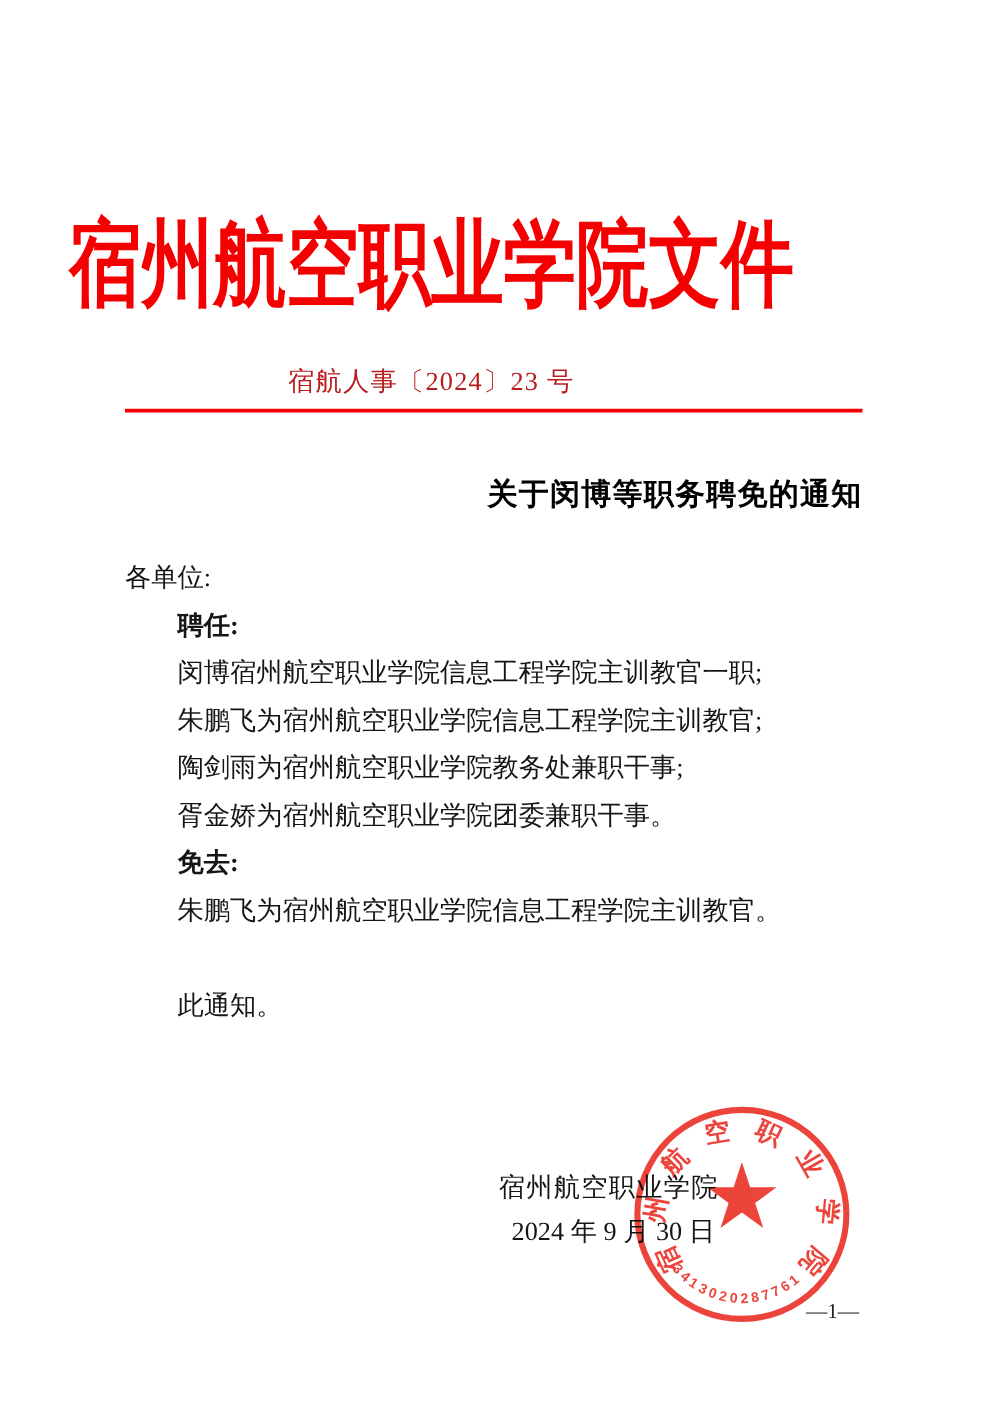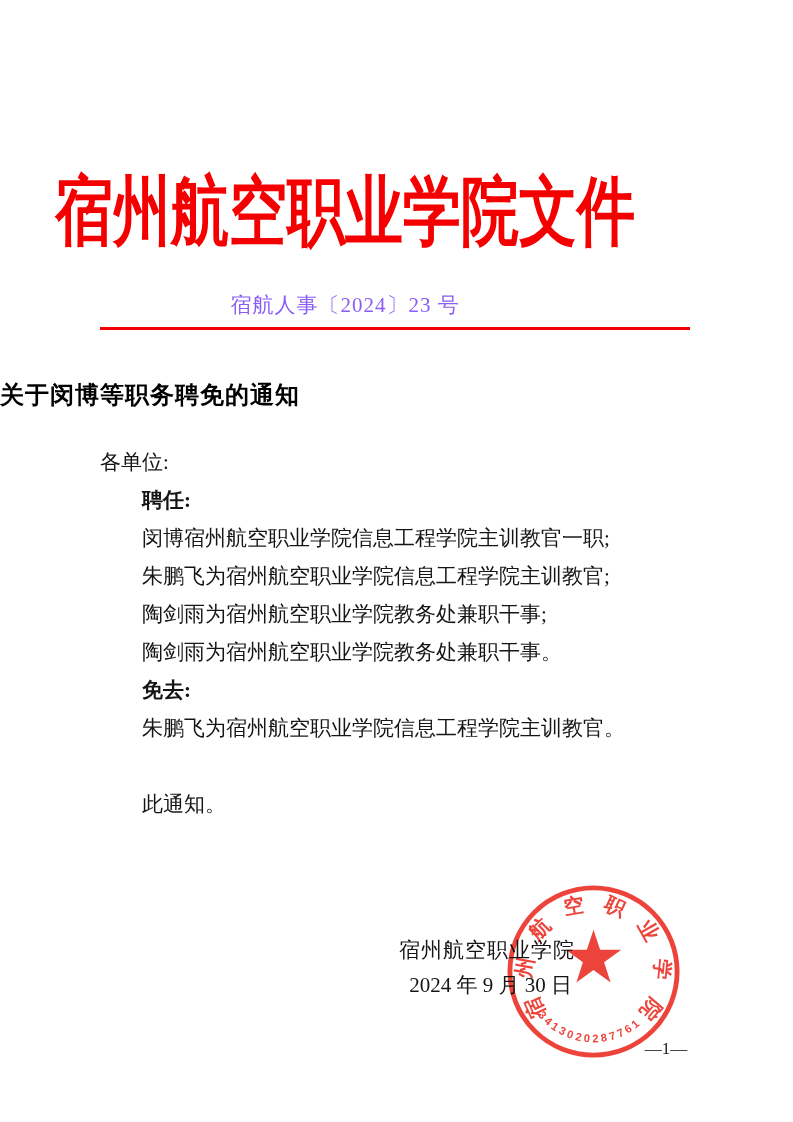--- a/index.html
+++ b/index.html
@@ -23,32 +23,32 @@
     transform: scaleY(1.3);
     white-space: nowrap;
     font-family: "Liberation Serif", serif;
   }
   .doc-number {
     position: absolute;
     top: 291px; left: 0; right: 0;
     text-align: center;
     font-size: 21px;
     letter-spacing: 1px;
-    color: #8b5cf6;
+    color: #b91c1c;
   }
   .red-line {
     position: absolute;
     top: 327px; left: 100px;
     width: 593px; height: 3px;
     background: #f30000;
   }
   .doc-title {
     position: absolute;
     top: 379px; left: 0; right: 0;
-    text-align: left;
+    text-align: right;
     font-size: 24px;
     font-weight: bold;
     letter-spacing: 1px;
     color: #000000;
   }
   .body-text {
     position: absolute;
     top: 443px; left: 100px;
     width: 593px;
     font-size: 21px;
@@ -117,21 +117,21 @@
   <div class="red-line"></div>
 
   <div class="doc-title">关于闵博等职务聘免的通知</div>
 
   <div class="body-text">
     <p>各单位:</p>
     <p class="indent bold">聘任:</p>
     <p class="indent">闵博宿州航空职业学院信息工程学院主训教官一职;</p>
     <p class="indent">朱鹏飞为宿州航空职业学院信息工程学院主训教官;</p>
     <p class="indent">陶剑雨为宿州航空职业学院教务处兼职干事;</p>
-    <p class="indent">陶剑雨为宿州航空职业学院教务处兼职干事。</p>
+    <p class="indent">胥金娇为宿州航空职业学院团委兼职干事。</p>
     <p class="indent bold">免去:</p>
     <p class="indent">朱鹏飞为宿州航空职业学院信息工程学院主训教官。</p>
     <p class="indent closing">此通知。</p>
   </div>
 
   <div class="sign-org">宿州航空职业学院</div>
 
   <div class="sign-date">2024 年 9 月 30 日</div>
 
   <svg class="seal" viewBox="0 0 180 180" xmlns="http://www.w3.org/2000/svg">

